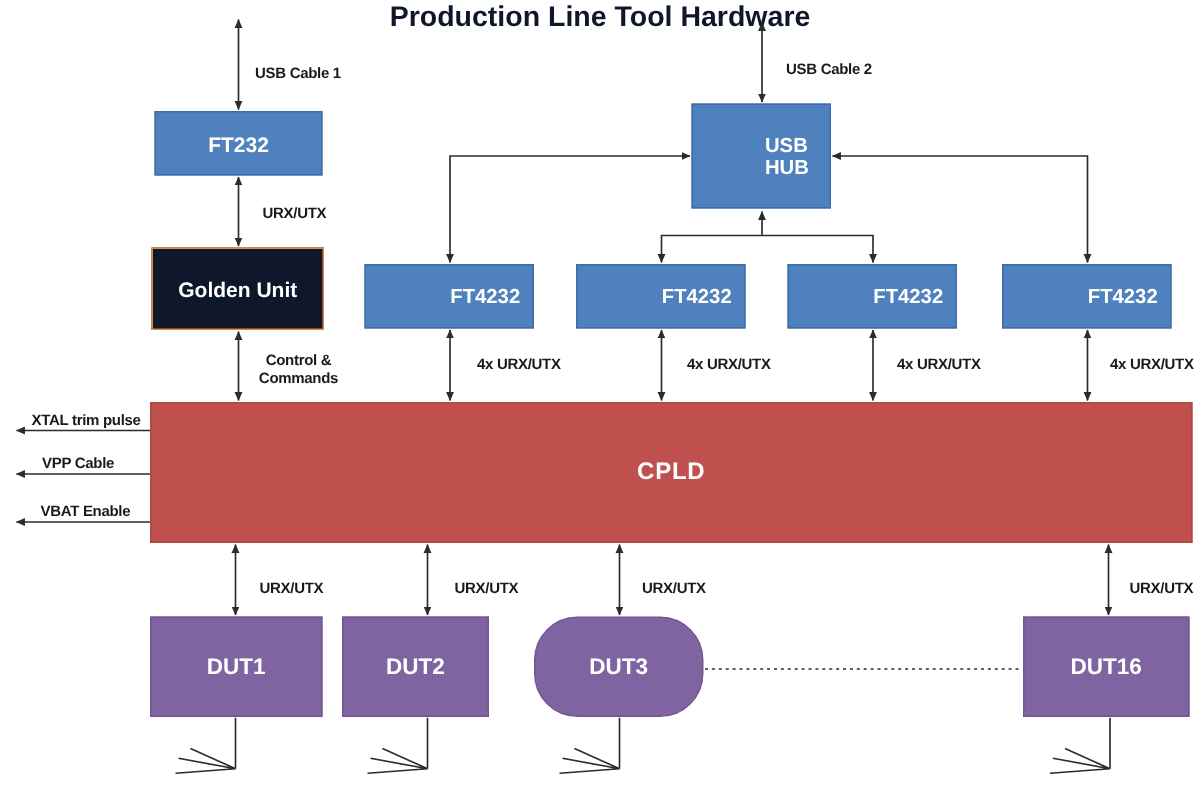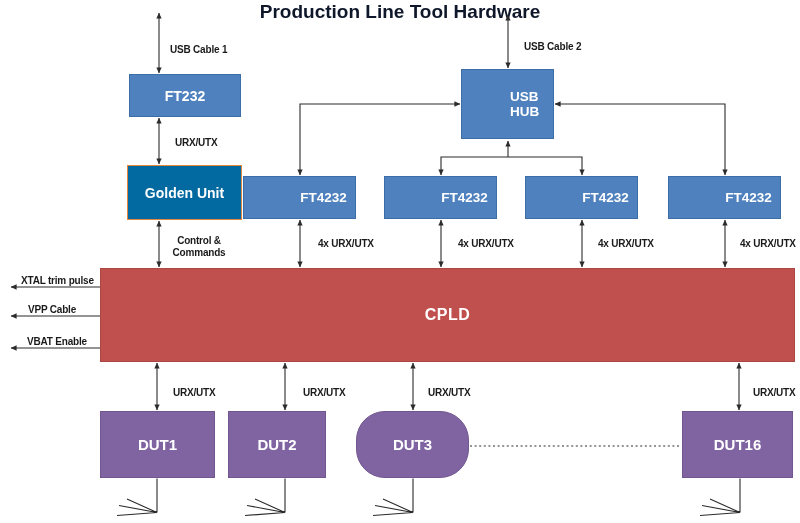--- a/index.html
+++ b/index.html
@@ -9,31 +9,31 @@
   }
   .title{
     position:absolute;top:1px;left:50%;transform:translateX(-50%);
     font-size:19px;font-weight:bold;color:#0f172a;white-space:nowrap;
   }
   .node{
     position:absolute;display:flex;align-items:center;justify-content:center;
     color:#ffffff;font-weight:bold;box-sizing:border-box;
   }
   .blue{background:#4e81bd;border:1px solid #3d6da6;}
-  .orange{background:#0369a1;border:1px solid #e2873d;}
+  .orange{background:#0f172a;border:1px solid #e2873d;}
   .red{background:#c0504d;border:1px solid #ab4642;}
   .purple{background:#8064a2;border:1px solid #71568f;}
   .lbl{
     position:absolute;font-size:10px;font-weight:bold;color:#1a1a1a;
     white-space:nowrap;letter-spacing:-0.2px;
   }
   .lbl.center{white-space:pre-line;text-align:center;line-height:11.5px;}
   .wires{position:absolute;left:0;top:0;width:800px;height:523px;}
   .fs13{font-size:13.5px;padding-left:48px;}
-  .fs14{font-size:14px;margin-left:26px;}
+  .fs14{font-size:14px;}
   .fs15{font-size:15px;}
   .fs20{font-size:16px;letter-spacing:0.5px;}
 </style>
 </head>
 <body>
 
 <div class="canvas">
 
   <div class="title">Production Line Tool Hardware</div>
 

